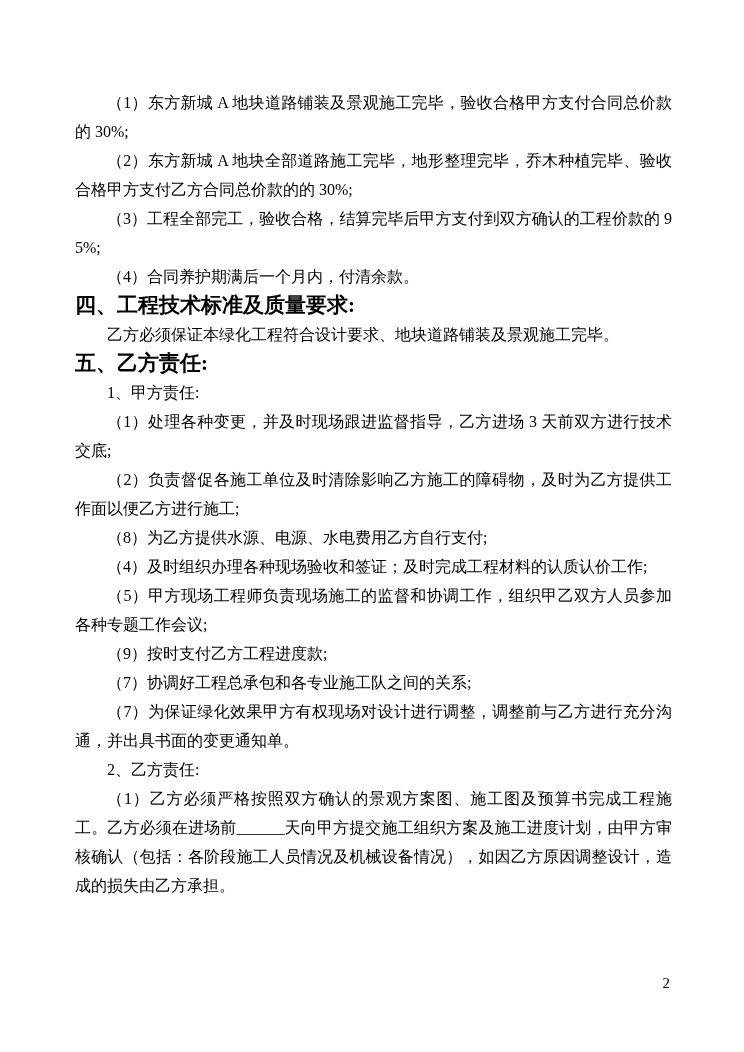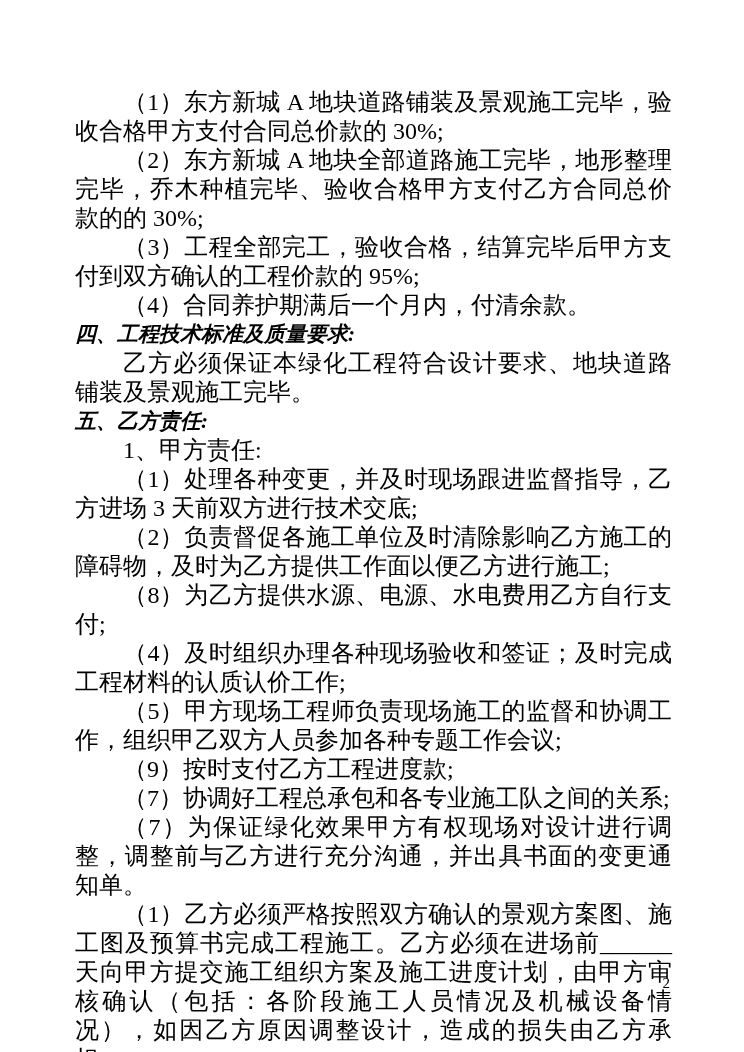--- a/index.html
+++ b/index.html
@@ -13,31 +13,30 @@
     height: 1052px;
     background: #ffffff;
     box-sizing: border-box;
     padding: 88px 72px 0 75px;
     font-family: "Liberation Serif", "DejaVu Serif", serif;
     color: #000000;
     overflow: hidden;
   }
   .content p {
     margin: 0;
-    font-size: 24px;
+    font-size: 16px;
     line-height: 29px;
     text-align: justify;
     text-indent: 2em;
     word-break: break-all;
   }
   .content p.heading {
     font-weight: bold;
     text-indent: 0;
     font-size: 21px;
-    font-style: italic;
   }
   .page-number {
     position: absolute;
     right: 74px;
     bottom: 60px;
     font-size: 15px;
   }
 </style>
 </head>
 <body>
@@ -53,16 +52,17 @@
       <p class="heading">五、乙方责任:</p>
       <p class="body">1、甲方责任:</p>
       <p class="body">（1）处理各种变更，并及时现场跟进监督指导，乙方进场 3 天前双方进行技术交底;</p>
       <p class="body">（2）负责督促各施工单位及时清除影响乙方施工的障碍物，及时为乙方提供工作面以便乙方进行施工;</p>
       <p class="body">（8）为乙方提供水源、电源、水电费用乙方自行支付;</p>
       <p class="body">（4）及时组织办理各种现场验收和签证；及时完成工程材料的认质认价工作;</p>
       <p class="body">（5）甲方现场工程师负责现场施工的监督和协调工作，组织甲乙双方人员参加各种专题工作会议;</p>
       <p class="body">（9）按时支付乙方工程进度款;</p>
       <p class="body">（7）协调好工程总承包和各专业施工队之间的关系;</p>
       <p class="body">（7）为保证绿化效果甲方有权现场对设计进行调整，调整前与乙方进行充分沟通，并出具书面的变更通知单。</p>
+      <p class="body">2、乙方责任:</p>
       <p class="body">（1）乙方必须严格按照双方确认的景观方案图、施工图及预算书完成工程施工。乙方必须在进场前______天向甲方提交施工组织方案及施工进度计划，由甲方审核确认（包括：各阶段施工人员情况及机械设备情况），如因乙方原因调整设计，造成的损失由乙方承担。</p>
     </div>
   <div class="page-number">2</div>
 </div>
 
 </body></html>

